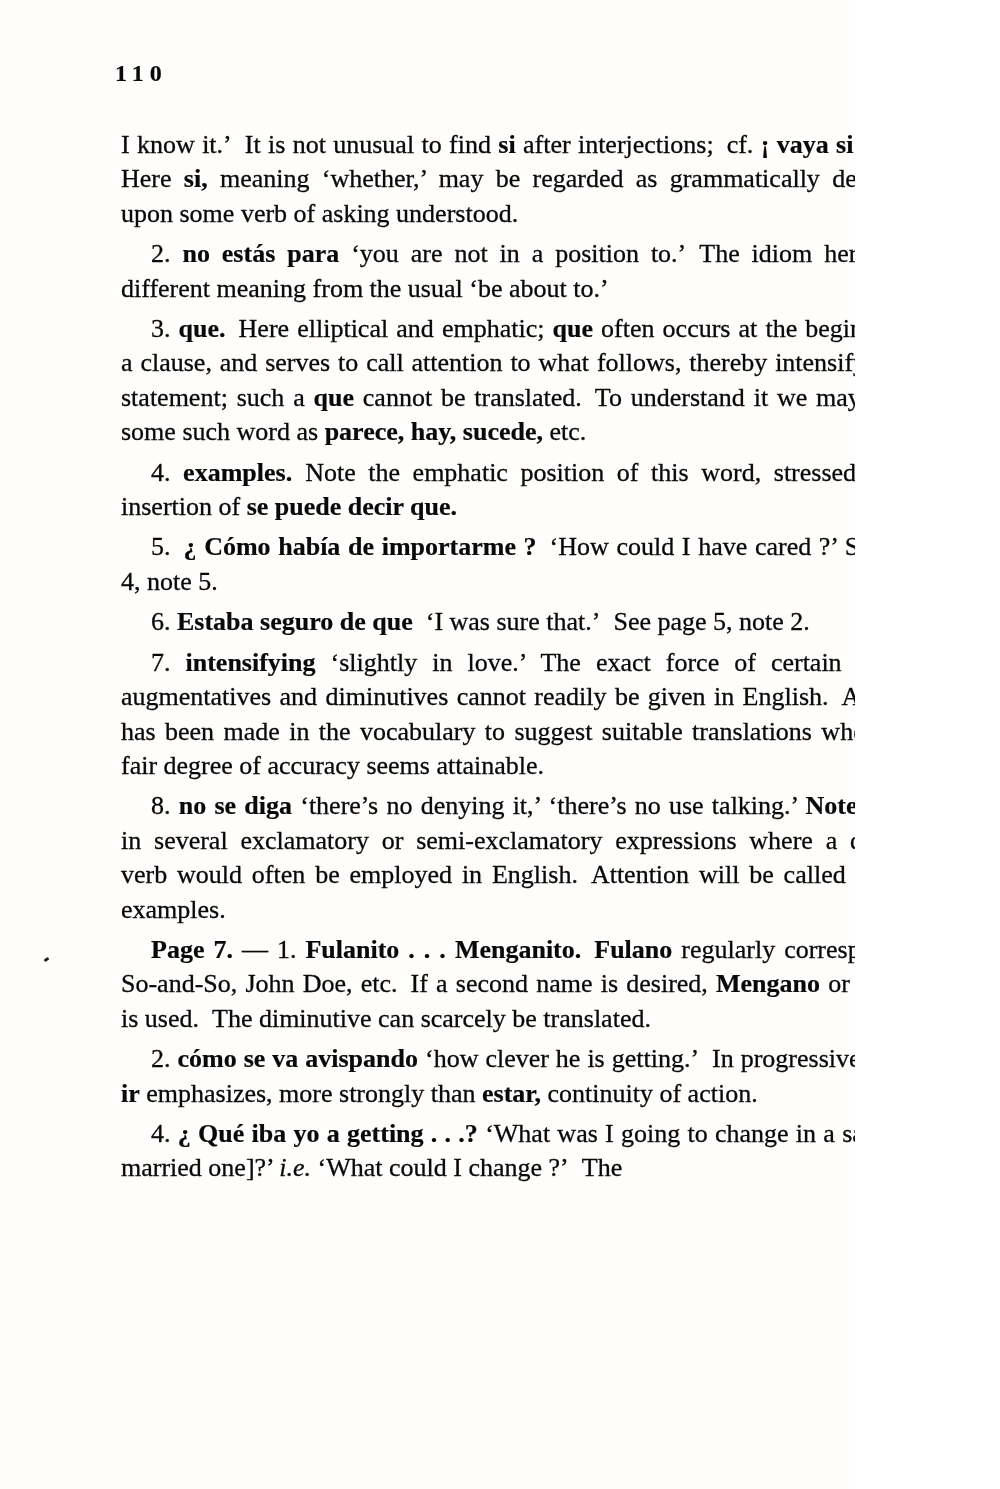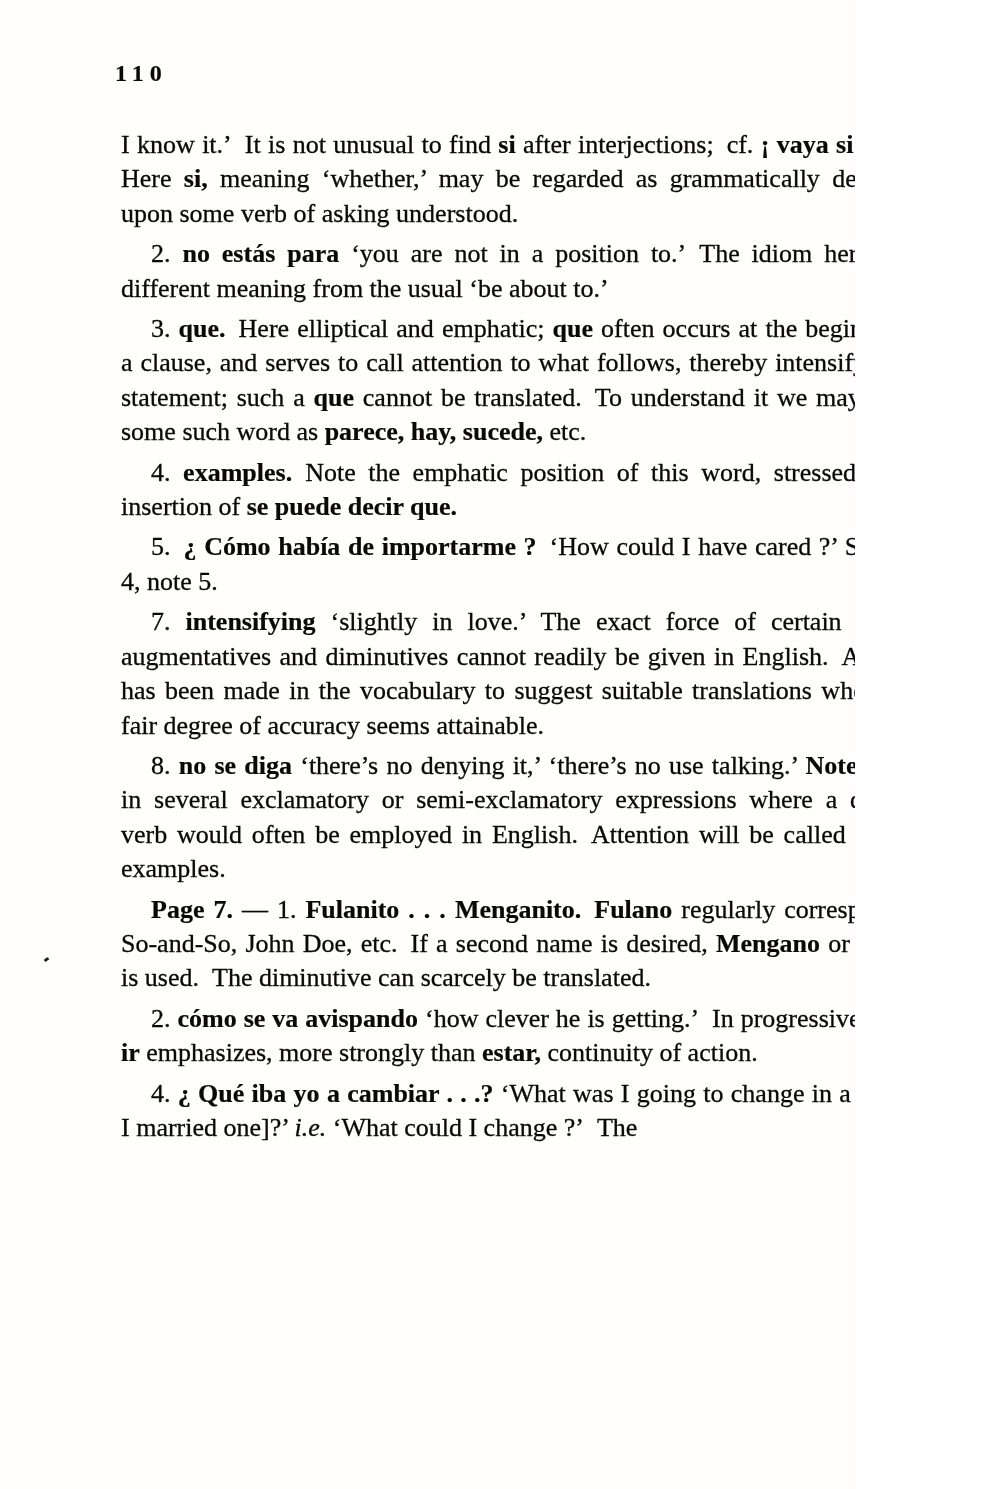--- a/index.html
+++ b/index.html
@@ -83,22 +83,23 @@
   <header class="running-header">
     <span class="pagenum">110</span>
   </header>
 
   <main class="text-body">
       <p class=""><span class="">I know it.’ It is not unusual to find </span><span class="b">si</span><span class=""> after interjections; cf. </span><span class="b">¡ vaya si lo sé !</span><span class=""> Here </span><span class="b">si,</span><span class=""> meaning ‘whether,’ may be regarded as grammatically dependent upon some verb of asking understood.</span></p>
       <p class="indent"><span class="">2. </span><span class="b">no estás para</span><span class=""> ‘you are not in a position to.’ The idiom here has a different meaning from the usual ‘be about to.’</span></p>
       <p class="indent"><span class="">3. </span><span class="b">que.</span><span class=""> Here elliptical and emphatic; </span><span class="b">que</span><span class=""> often occurs at the beginning of a clause, and serves to call attention to what follows, thereby intensifying the statement; such a </span><span class="b">que</span><span class=""> cannot be translated. To understand it we may supply some such word as </span><span class="b">parece, hay, sucede,</span><span class=""> etc.</span></p>
       <p class="indent"><span class="">4. </span><span class="b">examples.</span><span class=""> Note the emphatic position of this word, stressed by the insertion of </span><span class="b">se puede decir que.</span></p>
       <p class="indent"><span class="">5. </span><span class="b">¿ Cómo había de importarme ?</span><span class=""> ‘How could I have cared ?’ See page 4, note 5.</span></p>
+      <p class="indent"><span class="">6. </span><span class="b">Estaba seguro de que</span><span class=""> ‘I was sure that.’ See page 5, note 2.</span></p>
       <p class="indent"><span class="">7. </span><span class="b">intensifying</span><span class=""> ‘slightly in love.’ The exact force of certain Spanish augmentatives and diminutives cannot readily be given in English. An effort has been made in the vocabulary to suggest suitable translations wherever a fair degree of accuracy seems attainable.</span></p>
       <p class="indent"><span class="">8. </span><span class="b">no se diga</span><span class=""> ‘there’s no denying it,’ ‘there’s no use talking.’ </span><span class="b">Note</span><span class=""> is used in several exclamatory or semi-exclamatory expressions where a different verb would often be employed in English. Attention will be called to other examples.</span></p>
       <p class="indent"><span class="b">Page 7.</span><span class=""> — 1. </span><span class="b">Fulanito . . . Menganito.</span><span class=""> </span><span class="b">Fulano</span><span class=""> regularly corresponds to So-and-So, John Doe, etc. If a second name is desired, </span><span class="b">Mengano</span><span class=""> or </span><span class="b">Zutano</span><span class=""> is used. The diminutive can scarcely be translated.</span></p>
       <p class="indent"><span class="">2. </span><span class="b">cómo se va avispando</span><span class=""> ‘how clever he is getting.’ In progressive serves, </span><span class="b">ir</span><span class=""> emphasizes, more strongly than </span><span class="b">estar,</span><span class=""> continuity of action.</span></p>
-      <p class="indent"><span class="">4. </span><span class="b">¿ Qué iba yo a cambiar . . .?</span><span class=""> ‘What was I going to change in a saint [if I married one]?’ </span><span class=" i">i.e.</span><span class=""> ‘What could I change ?’ The</span></p>
+      <p class="indent"><span class="">4. </span><span class="b">¿ Qué iba yo a getting . . .?</span><span class=""> ‘What was I going to change in a saint [if I married one]?’ </span><span class=" i">i.e.</span><span class=""> ‘What could I change ?’ The</span></p>
     </main>
 
   <div class="speck"></div>
 
 </div>
 
 </body></html>

